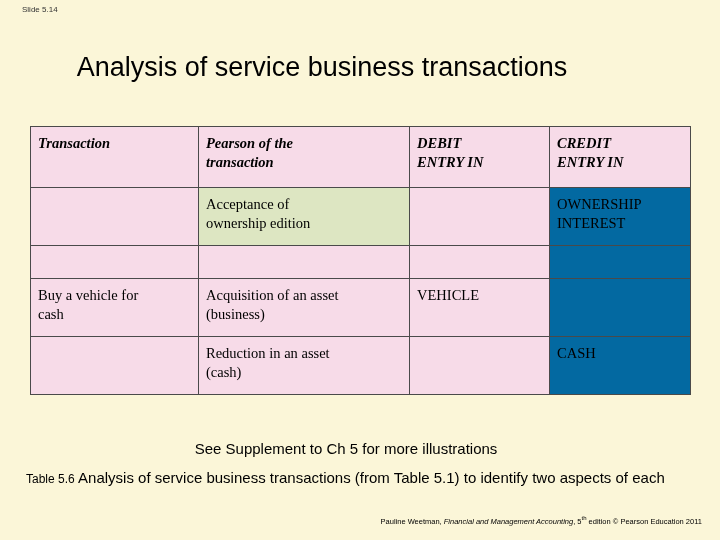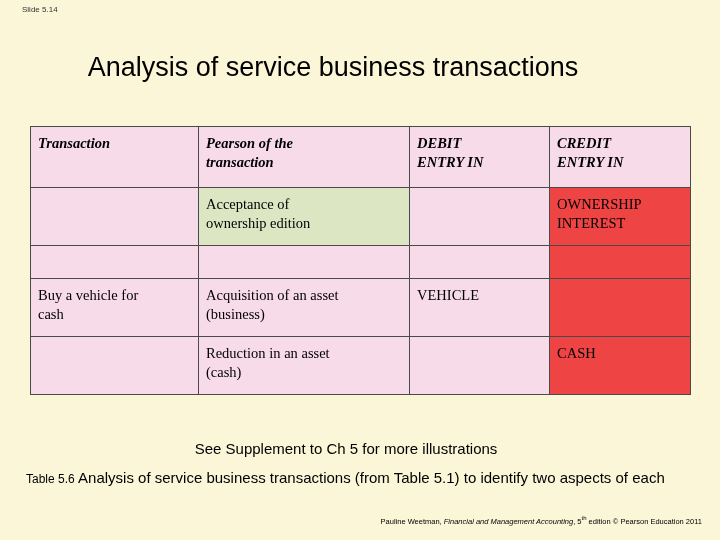--- a/index.html
+++ b/index.html
@@ -18,21 +18,21 @@
     position: absolute;
     left: 14px;
     top: 5px;
     font-size: 8px;
     color: #333333;
     font-family: "Liberation Sans", sans-serif;
     padding-left: 8px;
   }
   .slide-title {
     position: absolute;
-    left: 11px;
+    left: 0;
     top: 52px;
     width: 644px;
     text-align: center;
     font-size: 27px;
     color: #000000;
     font-family: "Liberation Sans", sans-serif;
   }
   table.txn-table {
     position: absolute;
     left: 30px;
@@ -55,21 +55,21 @@
   .col-c { width: 140px; }
   .col-d { width: 141px; }
 
   .hdr td {
     font-style: italic;
     font-weight: bold;
     height: 46px;
   }
   .c-pink   { background: #f7dbe8; margin-left: 33px; }
   .c-green  { background: #dde6c2; }
-  .c-violet { background: #ef4444; }
+  .c-violet { background: #0369a1; }
 
   .row-tall td { height: 43px; }
   .row-sep td { height: 18px; padding-top: 2px; padding-bottom: 2px; }
 
   .see-supplement {
     position: absolute;
     left: 0;
     top: 440px;
     width: 692px;
     text-align: center;

